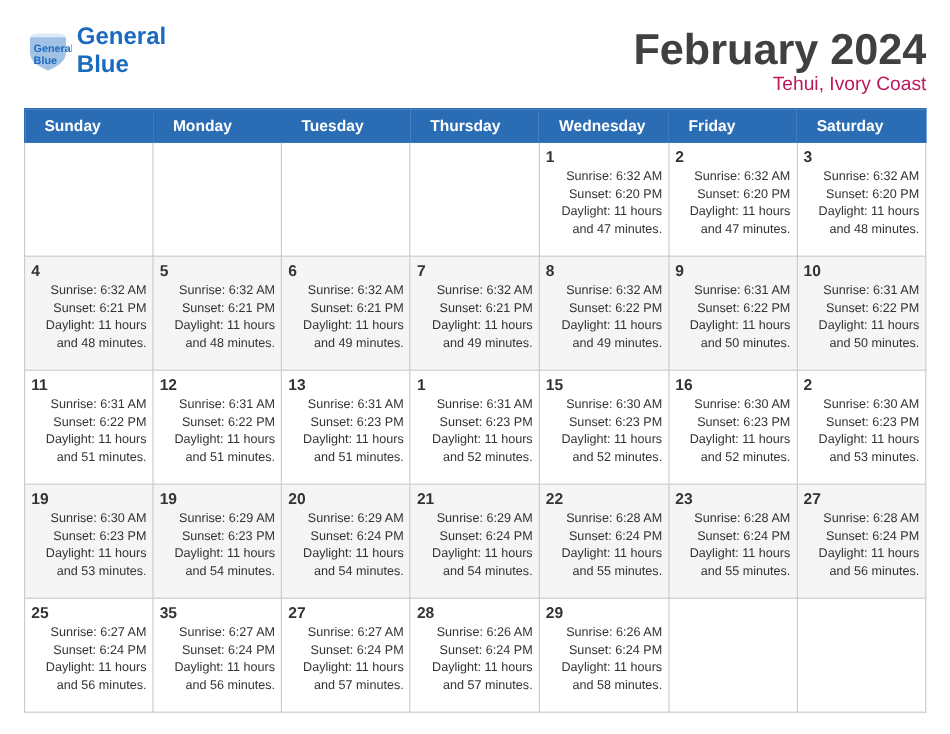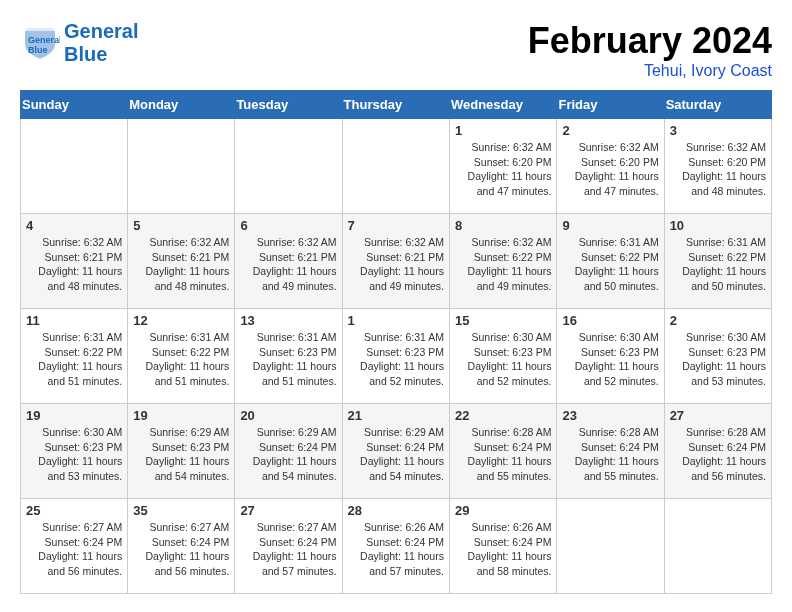--- a/index.html
+++ b/index.html
@@ -24,35 +24,35 @@
       width: 40px;
       height: 40px;
       margin-right: 4px;
     }
     .title-block {
       text-align: right;
     }
     .month-title {
       font-size: 36px;
       font-weight: bold;
-      color: #000000;
+      color: #404040;
     }
     .subtitle {
       font-size: 16px;
-      color: #1d4ed8;
+      color: #be185d;
     }
     table {
       width: 100%;
       border-collapse: collapse;
       font-size: 11px;
     }
     thead tr th {
       background: #2a6db5;
       color: #fff;
-      padding: 6px 1px;
+      padding: 6px 16px;
       text-align: left;
       font-size: 13px;
       font-weight: bold;
       border: 1px solid #2a6db5;
     }
     tbody tr td {
       border: 1px solid #ccc;
       vertical-align: top;
       padding: 4px 5px;
       height: 95px;

